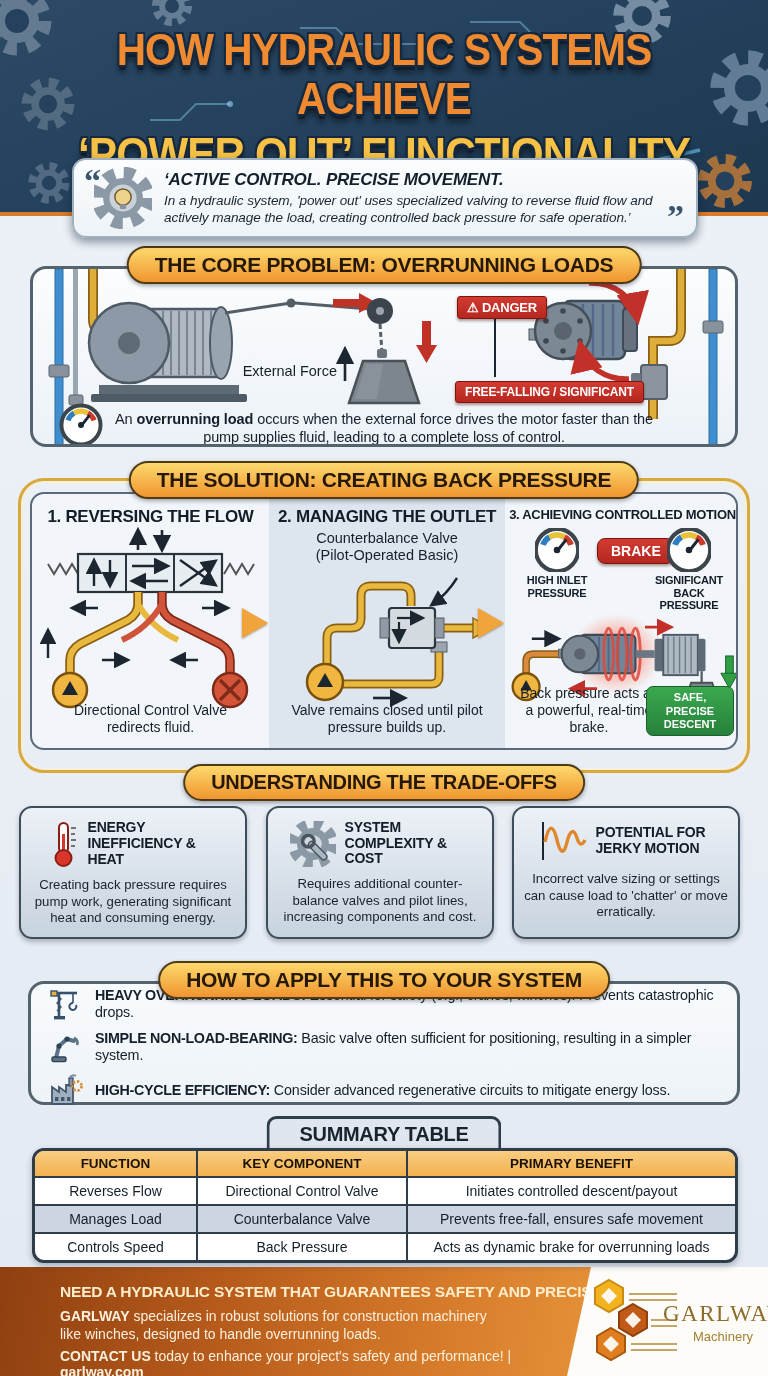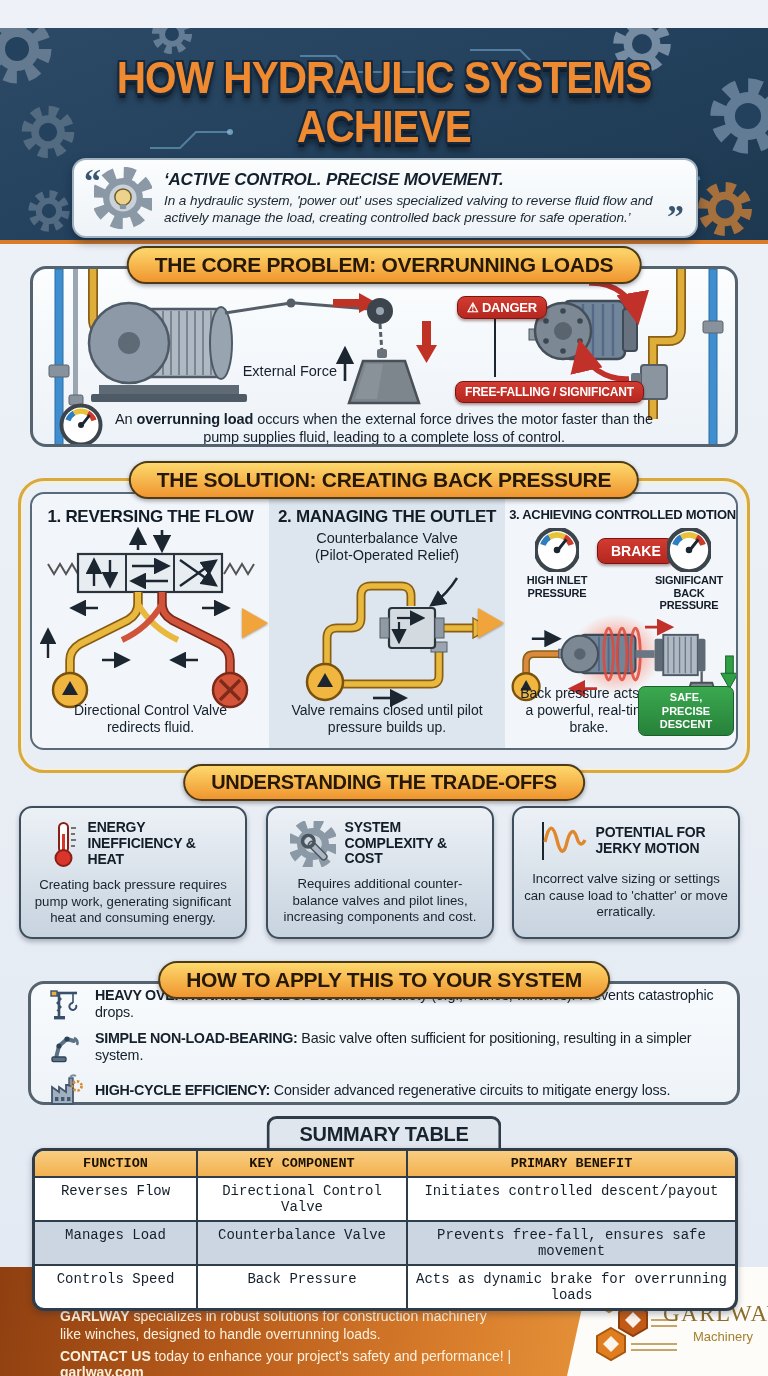--- a/index.html
+++ b/index.html
@@ -9,21 +9,21 @@
     font-family: "Liberation Sans", sans-serif;
     background: linear-gradient(#eef2f8 0%, #e9eef5 55%, #e2e9f2 100%);
   }
   svg { display:block; }
   .defs { position:absolute; width:0; height:0; }
 
   
   .header {
     position:absolute; top:0; left:0; width:768px; height:216px;
     background: linear-gradient(160deg,#2c4a66 0%, #24425e 45%, #1d3850 100%);
-    border-bottom: 4px solid #d97b28; overflow:hidden;margin-top:28px;
+    border-bottom: 4px solid #d97b28; overflow:hidden;
   }
   .hdr-gear { position:absolute; }
   .circuit { position:absolute; top:0; left:0; }
   .title-wrap { position:absolute; top:26px; left:0; width:768px; text-align:center; }
   .title-line {
     font-weight:bold; letter-spacing:-1px; line-height:1.08;
     transform: scaleX(.9); transform-origin:center;
   }
   .title-line1 {
     font-size:45px; color:#ef8a30;
@@ -66,21 +66,21 @@
   
   .core-box {
     position:absolute; top:266px; left:30px; width:708px; height:181px;
     background:linear-gradient(#fbfdfe,#edf2f8);
     border:3px solid #55636f; border-radius:16px; overflow:hidden; z-index:1;
   }
   .core-art { position:absolute; top:0; left:0; }
   .label-plain { position:absolute; font-size:14.5px; color:#15202b; }
   .badge-red {
     position:absolute; background:linear-gradient(#d23b31,#b5271f);
-    color:#fff; font-weight:bold; border-radius:8px; border:1px solid #7c150f;
+    color:#fff; font-weight:bold; border-radius:3px; border:1px solid #7c150f;
     padding:3px 9px; letter-spacing:-.2px; box-shadow:0 2px 3px rgba(60,10,5,.4);
   }
   .caption { position:absolute; text-align:center; font-size:14.5px; line-height:1.26; color:#15202b; letter-spacing:-.1px; }
 
   .sol-outer {
     position:absolute; top:478px; left:18px; width:732px; height:295px;
     border:3px solid #d9a93c; border-radius:26px; z-index:1;
     box-shadow: inset 0 0 0 2px rgba(255,240,200,.55);
   }
   .sol-inner {
@@ -97,21 +97,21 @@
   .gauge-stack { position:absolute; width:80px; text-align:center; }
   .gauge-label { font-size:11px; font-weight:bold; line-height:1.15; color:#121d28; margin-top:2px; letter-spacing:-.2px; }
   .brake-badge {
     position:absolute; background:linear-gradient(#d23b31,#b5271f); color:#fff;
     font-weight:bold; font-size:14px; padding:4px 13px; border-radius:8px;
     border:1px solid #7c150f; box-shadow:0 2px 3px rgba(60,10,5,.4);
   }
   .safe-badge {
     position:absolute; background:linear-gradient(#3aa94f,#27813a); color:#fff;
     font-weight:bold; font-size:11px; line-height:1.2; text-align:center;
-    padding:4px 6px; border-radius:7px; border:1px solid #1b5f2a; width:96px;
+    padding:4px 6px; border-radius:7px; border:1px solid #1b5f2a; width:88px;
   }
 
   
   .card {
     position:absolute; top:806px; width:228px; height:133px;
     background:linear-gradient(#ecf1f6,#c7d3df);
     border:2px solid #3e4d5b; border-radius:13px;
     box-shadow:0 3px 5px rgba(30,40,60,.3); padding:12px 8px 8px;
   }
   .card-head { display:flex; align-items:center; justify-content:center; gap:9px; }
@@ -136,21 +136,21 @@
     border-radius:10px 10px 0 0; padding:4px 30px 10px;
     font-size:20px; font-weight:bold; color:#17232e; z-index:1; letter-spacing:-.3px;
   }
   .summary-table {
     position:absolute; top:1148px; left:32px; width:706px;
     border:3px solid #2f3c49; border-radius:12px; overflow:hidden; z-index:2;
     background:#fff; box-shadow:0 3px 6px rgba(30,40,60,.3);
   }
   .tr { display:grid; grid-template-columns:23% 30% 47%; }
   .tr + .tr { border-top:2px solid #2f3c49; }
-  .th, .td { padding:5px 2px; text-align:center;font-family:Liberation Mono, monospace; }
+  .th, .td { padding:5px 2px; text-align:center; }
   .th { background:linear-gradient(#f9cd80,#f3b150); font-weight:bold; font-size:13.5px; color:#1c1204; }
   .td { font-size:14px; color:#15202b; }
   .th + .th, .td + .td { border-left:2px solid #2f3c49; }
   .row-alt { background:#ccd6e2; }
 
   
   .footer {
     position:absolute; top:1267px; left:0; width:768px; height:109px;
     background:linear-gradient(100deg,#8f3f10 0%,#b85c1c 30%,#d97e2c 60%,#eda043 90%);
   }
@@ -394,21 +394,21 @@
         <line x1="180" y1="154" x2="200" y2="174" stroke="#7d2a1a" stroke-width="3.4"></line>
         <line x1="200" y1="154" x2="180" y2="174" stroke="#7d2a1a" stroke-width="3.4"></line>
       </svg>
       <div class="sol-caption" style="padding:0 26px;">Directional Control Valve redirects fluid.</div>
     </div>
 
     <div class="sol-col sol-col-mid">
       <div class="sol-title">2. MANAGING THE OUTLET</div>
       <div class="cb-label">
         <div>Counterbalance Valve</div>
-        <div>(Pilot-Operated Relief)</div>
+        <div>(Pilot-Operated Basic)</div>
       </div>
       <svg width="212" height="132" viewBox="0 0 212 132" style="position:absolute;top:82px;left:12px;">
         <path d="M46,96 V62 Q46,52 56,52 H70 Q80,52 80,42 V20 Q80,10 90,10 H120 Q130,10 130,20 V30" fill="none" stroke="#8a5f14" stroke-width="9"></path>
         <path d="M46,96 V62 Q46,52 56,52 H70 Q80,52 80,42 V20 Q80,10 90,10 H120 Q130,10 130,20 V30" fill="none" stroke="#e9b83e" stroke-width="5.6"></path>
         <path d="M60,108 H150 Q158,108 158,100 V76" fill="none" stroke="#8a5f14" stroke-width="9"></path>
         <path d="M60,108 H150 Q158,108 158,100 V76" fill="none" stroke="#e9b83e" stroke-width="5.6"></path>
         <path d="M158,52 H196" fill="none" stroke="#8a5f14" stroke-width="9"></path>
         <path d="M158,52 H196" fill="none" stroke="#e9b83e" stroke-width="5.6"></path>
         <path d="M192,42 L210,52 L192,62 Z" fill="#e9b83e" stroke="#8a5f14" stroke-width="1.4"></path>
         <rect x="122" y="38" width="16" height="8" fill="#9aa5b0" stroke="#555f69"></rect>

